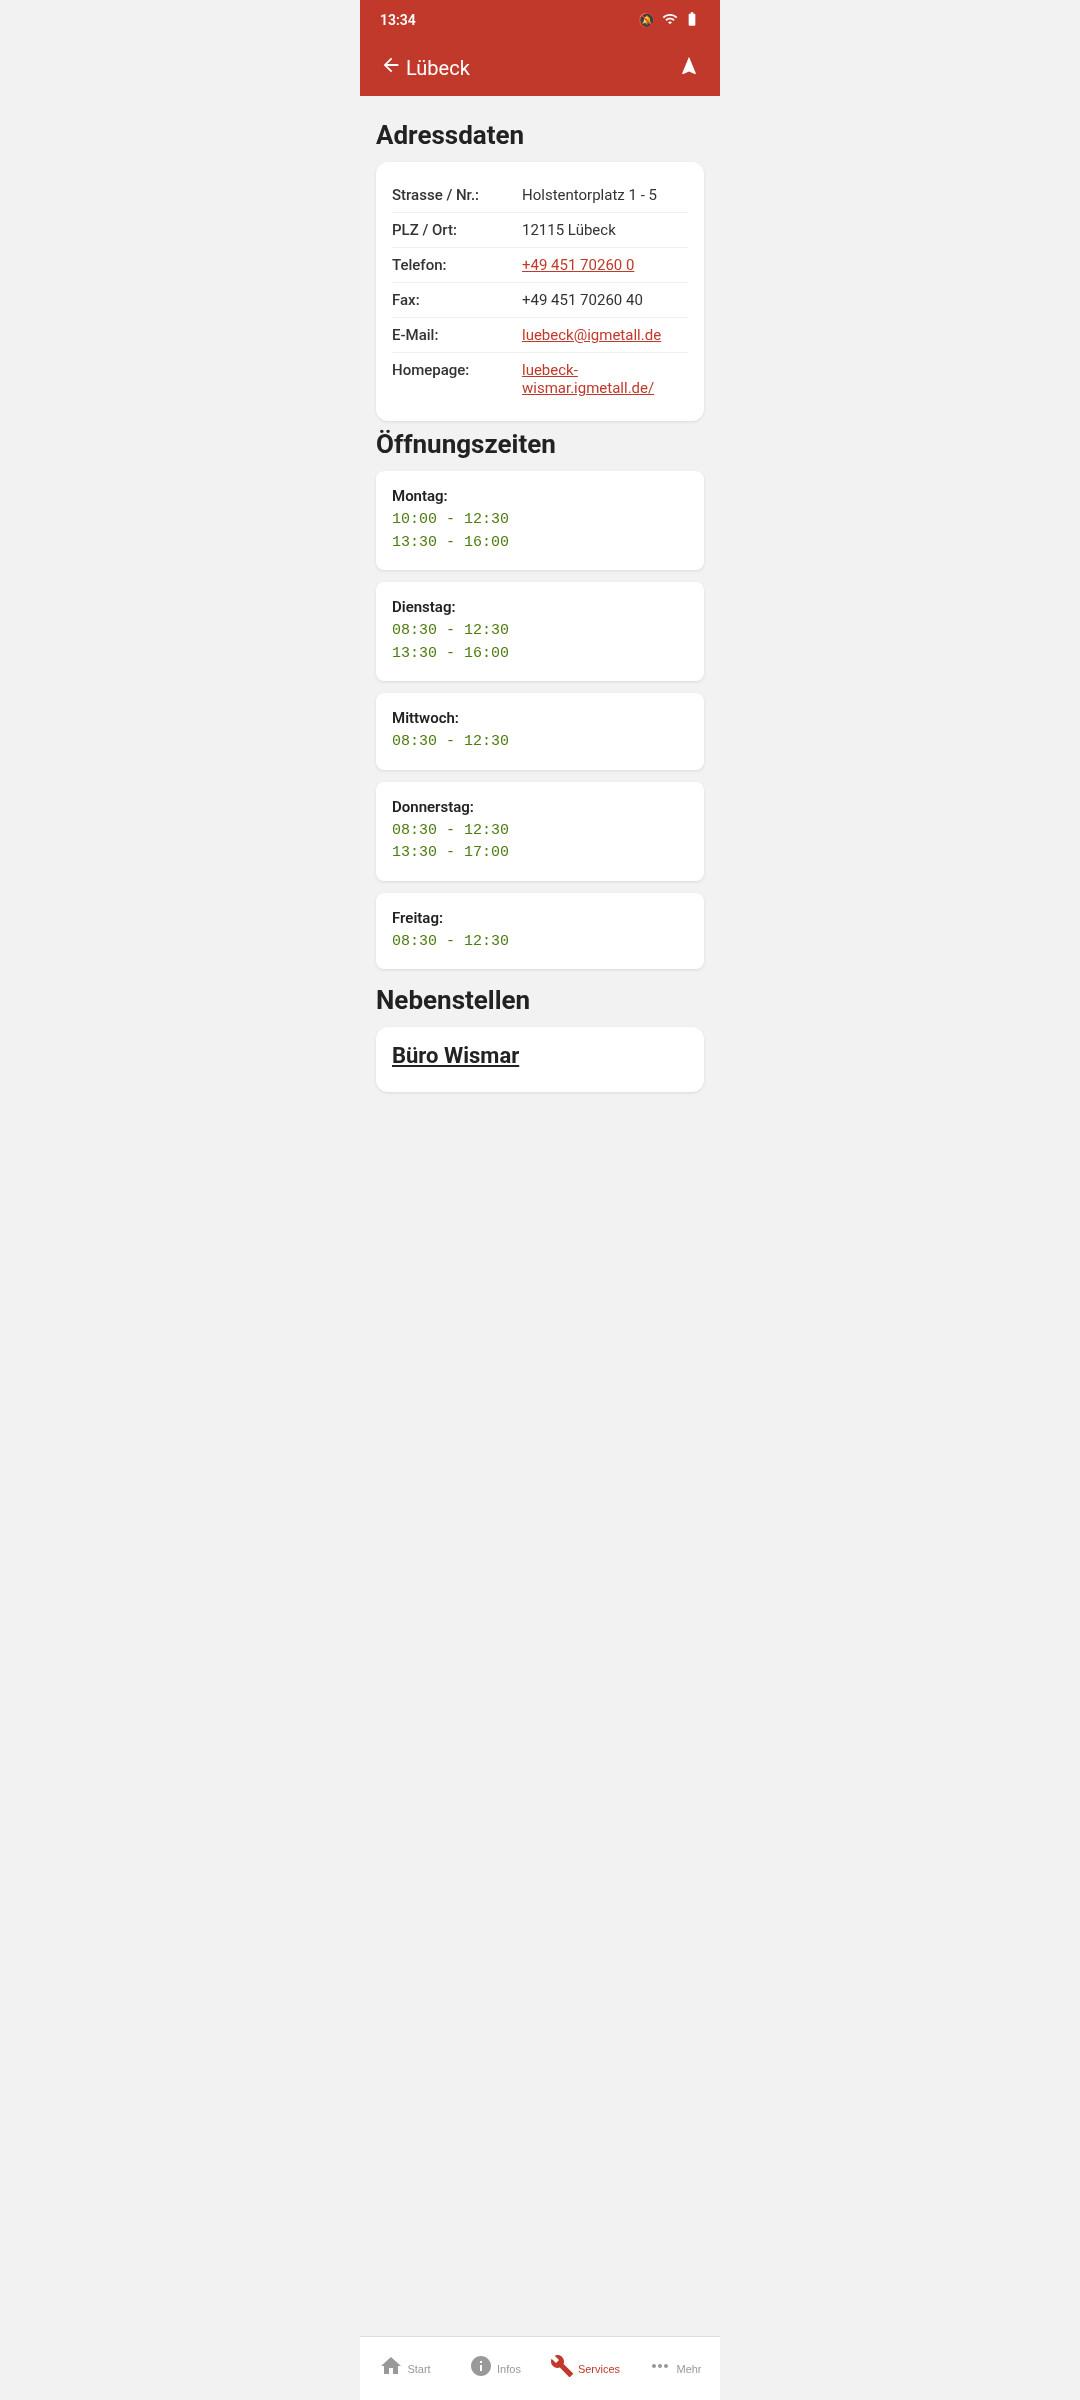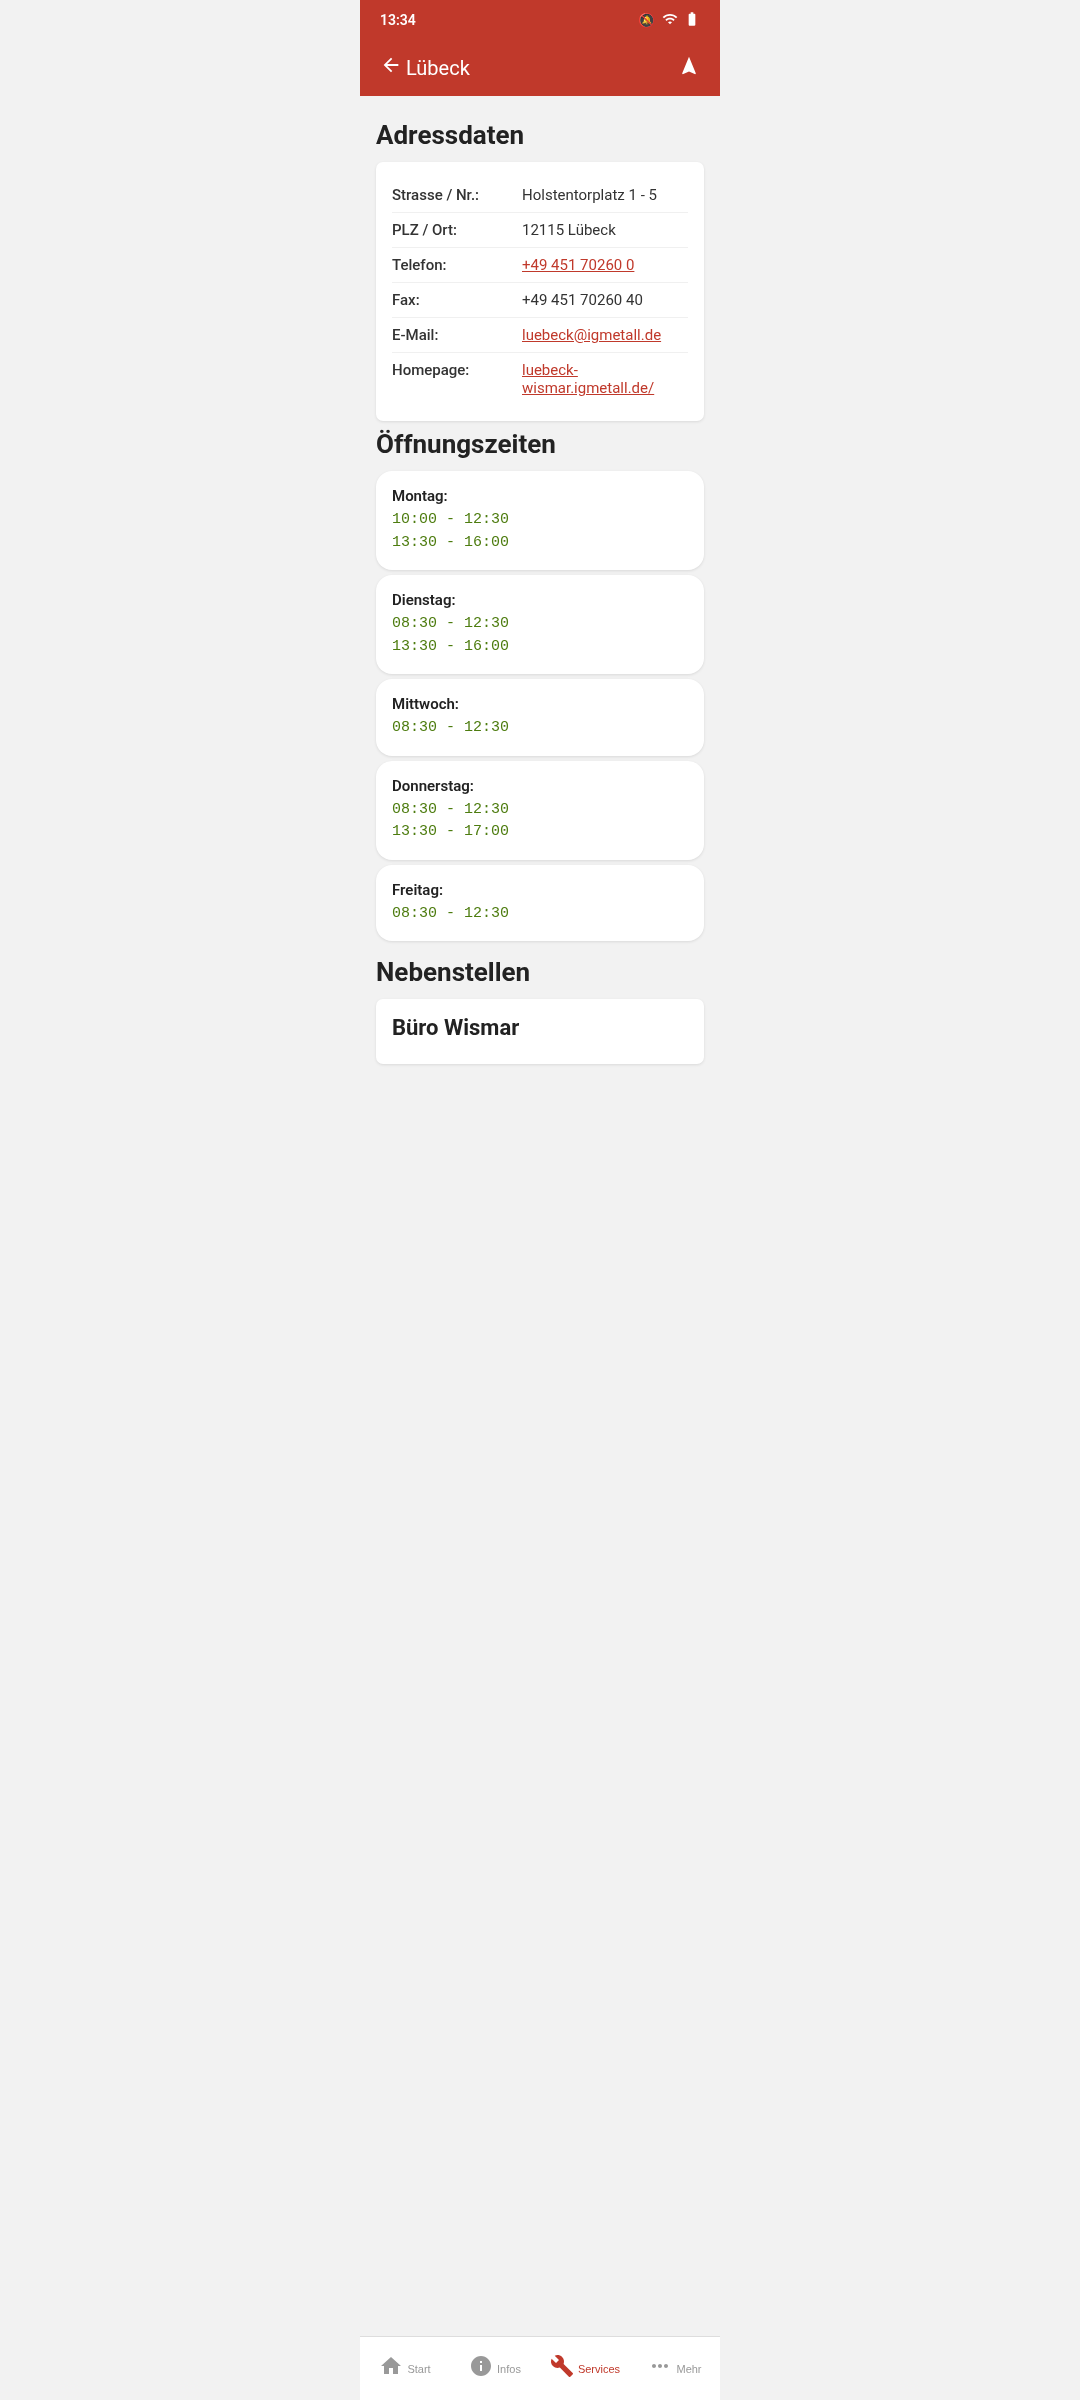--- a/index.html
+++ b/index.html
@@ -90,21 +90,21 @@
       font-size: 26px;
       font-weight: 700;
       color: #222;
       margin-bottom: 12px;
       margin-top: 8px;
     }
 
     
     .card {
       background: white;
-      border-radius: 7px;
+      border-radius: 12px;
       padding: 16px;
       margin-bottom: 2px;
       box-shadow: 0 1px 3px rgba(0,0,0,0.1);
     }
 
     .address-row {
       display: flex;
       padding: 8px 0;
       border-bottom: 1px solid #f0f0f0;
     }
@@ -126,23 +126,23 @@
       color: #333;
     }
 
     .address-value.link {
       color: #c0392b;
     }
 
     
     .hours-card {
       background: white;
-      border-radius: 16px;
+      border-radius: 8px;
       padding: 16px;
-      margin-bottom: 5px;
+      margin-bottom: 12px;
       box-shadow: 0 1px 3px rgba(0,0,0,0.1);
     }
 
     .hours-day {
       font-size: 15px;
       font-weight: 600;
       color: #222;
       margin-bottom: 4px;
     }
 
@@ -160,20 +160,21 @@
       color: #222;
       margin-top: 16px;
       margin-bottom: 12px;
     }
 
     .buero-title {
       font-size: 22px;
       font-weight: 700;
       color: #222;
       margin-bottom: 8px;
+      text-decoration: underline;
     }
 
     
     .bottom-nav {
       position: fixed;
       bottom: 0;
       left: 50%;
       transform: translateX(-50%);
       width: 360px;
       background: white;

